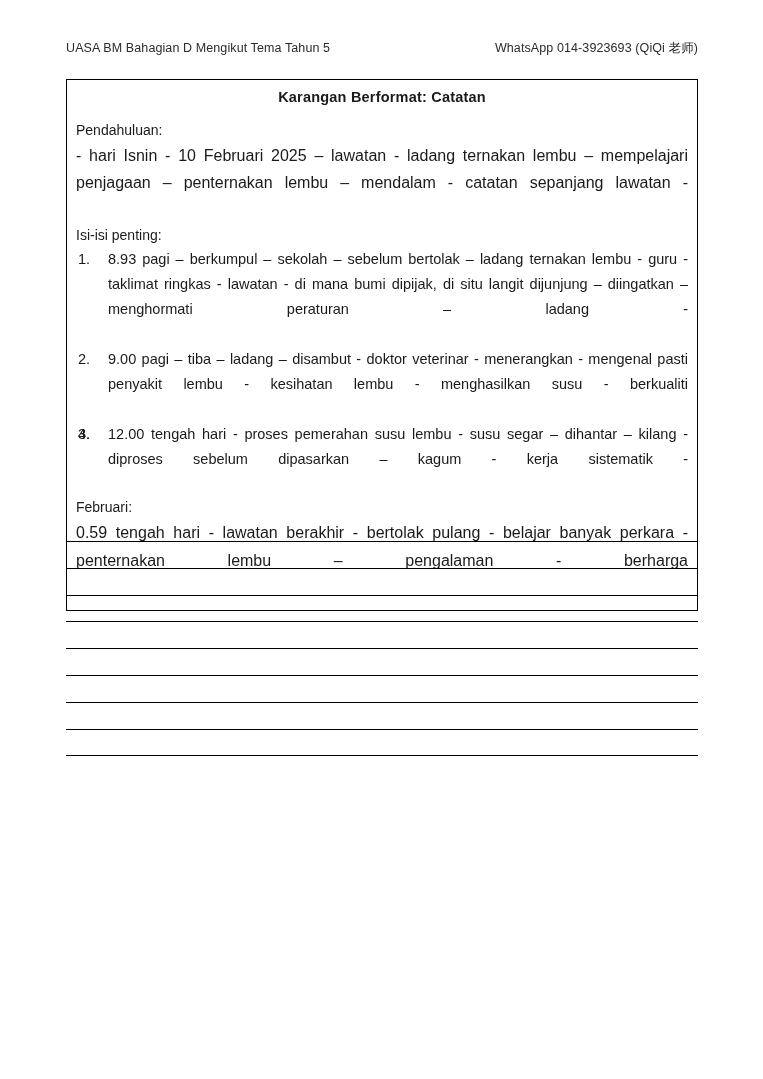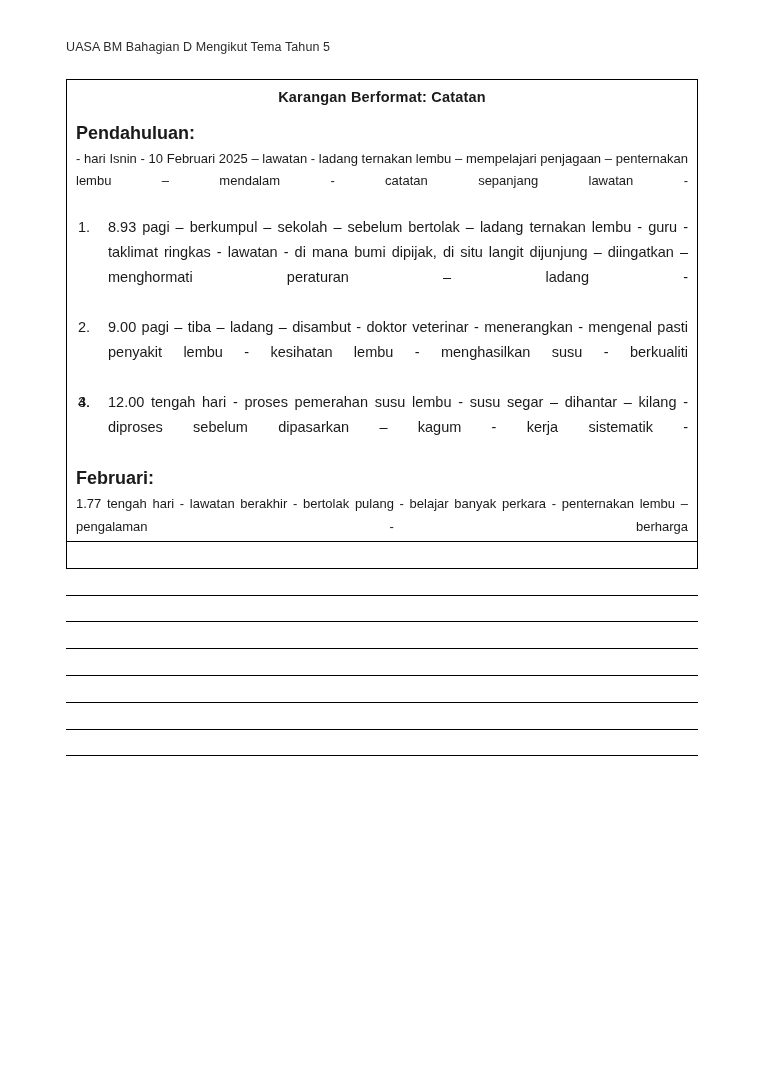--- a/index.html
+++ b/index.html
@@ -48,27 +48,27 @@
   }
   .note-title {
     text-align: center;
     font-weight: bold;
     font-size: 14.5px;
     letter-spacing: 0.2px;
     margin: 2px 0 14px 0;
     line-height: 1.25;
   }
   .section-label {
-    font-weight: bold;
-    font-size: 18px;
+    font-weight: normal;
+    font-size: 14px;
     line-height: 1.55;
     margin: 1px 0 0 0;
   }
   .para {
-    font-size: 13px;
+    font-size: 16px;
     line-height: 1.72;
     text-align: justify;
     text-justify: inter-word;
     margin: 0;
   }
   .para::after {
     content: "";
     display: inline-block;
     width: 100%;
   }
@@ -140,47 +140,49 @@
     font-style: italic;
   }
 </style>
 </head>
 <body>
 
 <div class="page">
 
   <div class="page-header">
     <span class="hdr-left">UASA BM Bahagian D Mengikut Tema Tahun 5</span>
+    <span class="hdr-right">WhatsApp 014-3923693 (QiQi 老师)</span>
   </div>
 
   <div class="note-box">
 
     <div class="note-title">Karangan Berformat: Catatan</div>
 
     <div class="section-label">Pendahuluan:</div>
     <div class="para"><span class="txt">- hari Isnin - 10 Februari 2025 – lawatan - ladang ternakan lembu – mempelajari penjagaan – penternakan lembu – mendalam - catatan sepanjang lawatan -</span></div>
 
+    <div class="section-label">Isi-isi penting:</div>
 
     <ol class="points">
       <li>
         <span class="num">1.</span><span class="txt">8.93 pagi – berkumpul – sekolah – sebelum bertolak – ladang ternakan lembu - guru - taklimat ringkas - lawatan - di mana bumi dipijak, di situ langit dijunjung – diingatkan – menghormati peraturan – ladang -</span>
       </li>
       <li>
         <span class="num">2.</span><span class="txt">9.00 pagi – tiba – ladang – disambut - doktor veterinar - menerangkan - mengenal pasti penyakit lembu - kesihatan lembu - menghasilkan susu - berkualiti</span>
       </li>
       <li>
         <span class="num">3.</span>
       </li>
       <li>
         <span class="num">4.</span><span class="txt">12.00 tengah hari - proses pemerahan susu lembu - susu segar – dihantar – kilang - diproses sebelum dipasarkan – kagum - kerja sistematik -</span>
       </li>
     </ol>
 
     <div class="section-label">Februari:</div>
-    <div class="para"><span class="txt">1.77 tengah hari - lawatan berakhir - bertolak pulang - belajar banyak perkara - penternakan lembu – pengalaman - berharga</span></div>
+    <div class="para"><span class="txt">0.59 tengah hari - lawatan berakhir - bertolak pulang - belajar banyak perkara - penternakan lembu – pengalaman - berharga</span></div>
 
   </div>
 
   <div class="rules" id="rules-container">
       <div class="rule-line"></div>
       <div class="rule-line"></div>
       <div class="rule-line"></div>
       <div class="rule-line"></div>
       <div class="rule-line"></div>
       <div class="rule-line"></div>

